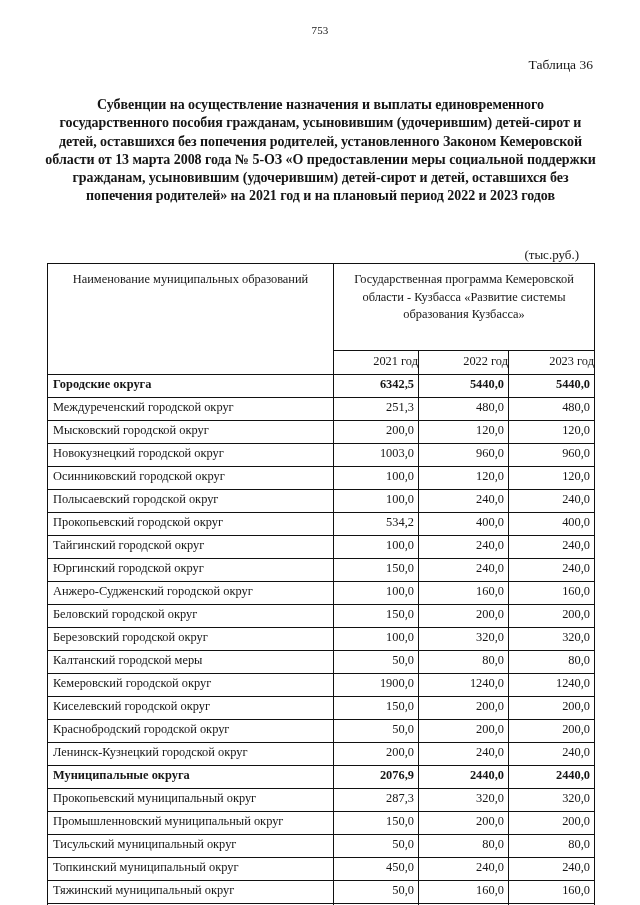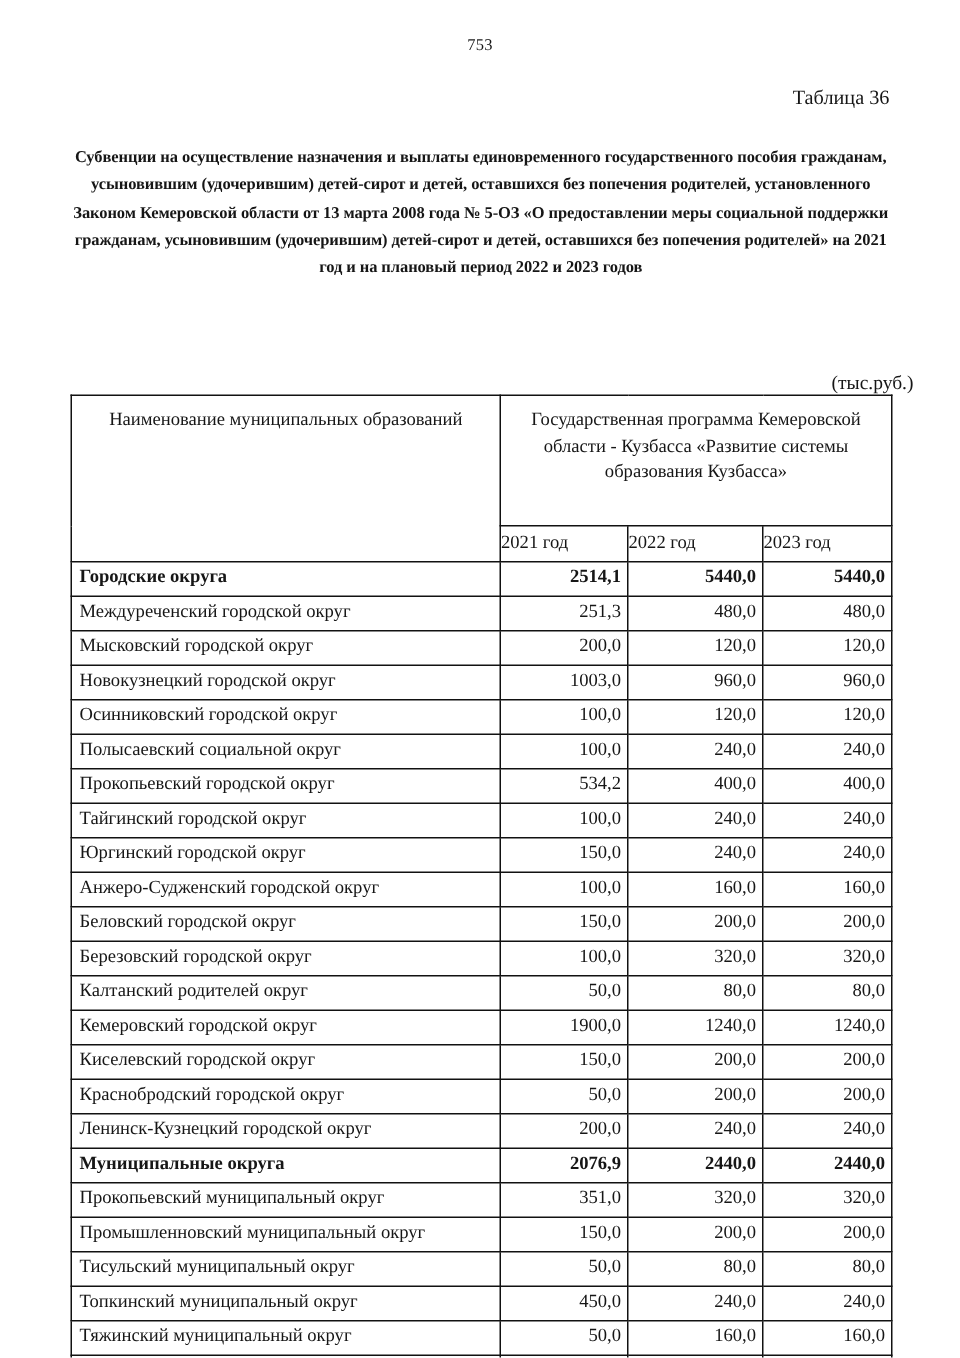--- a/index.html
+++ b/index.html
@@ -44,30 +44,30 @@
   }
 
   
   .doc-title {
     position: absolute;
     top: 96px;
     left: 45px;
     width: 551px;
     text-align: center;
     font-weight: bold;
-    font-size: 11px;
+    font-size: 14px;
     line-height: 18.3px;
     letter-spacing: -0.05px;
   }
 
   
   .units {
     position: absolute;
     top: 247px;
-    right: 31px;
+    right: 61px;
     font-size: 13px;
     text-align: right;
   }
 
   
   .data-table {
     position: absolute;
     top: 263px;
     left: 47px;
     width: 547px;
@@ -97,21 +97,21 @@
     vertical-align: top;
   }
   th.head-prog {
     height: 79px;
     padding: 7px 5px 0 5px;
     line-height: 17.5px;
     vertical-align: top;
   }
   th.head-year {
     height: 21px;
-    text-align: left;
+    text-align: right;
     padding: 2px 0 0 0;
     line-height: 17px;
   }
 
   
   td.name-cell {
     height: 20px;
     padding: 1px 3px 1px 5px;
     line-height: 17px;
     white-space: nowrap;
@@ -154,21 +154,21 @@
       </tr>
       <tr>
         <th class="head-year">2021 год</th>
         <th class="head-year">2022 год</th>
         <th class="head-year">2023 год</th>
       </tr>
     </thead>
     <tbody id="table-body">
         <tr class="group-row">
           <td class="name-cell">Городские округа</td>
-          <td class="num-cell">2514,1</td>
+          <td class="num-cell">6342,5</td>
           <td class="num-cell">5440,0</td>
           <td class="num-cell">5440,0</td>
         </tr>
         <tr>
           <td class="name-cell">Междуреченский городской округ</td>
           <td class="num-cell">251,3</td>
           <td class="num-cell">480,0</td>
           <td class="num-cell">480,0</td>
         </tr>
         <tr>
@@ -183,21 +183,21 @@
           <td class="num-cell">960,0</td>
           <td class="num-cell">960,0</td>
         </tr>
         <tr>
           <td class="name-cell">Осинниковский городской округ</td>
           <td class="num-cell">100,0</td>
           <td class="num-cell">120,0</td>
           <td class="num-cell">120,0</td>
         </tr>
         <tr>
-          <td class="name-cell">Полысаевский социальной округ</td>
+          <td class="name-cell">Полысаевский городской округ</td>
           <td class="num-cell">100,0</td>
           <td class="num-cell">240,0</td>
           <td class="num-cell">240,0</td>
         </tr>
         <tr>
           <td class="name-cell">Прокопьевский городской округ</td>
           <td class="num-cell">534,2</td>
           <td class="num-cell">400,0</td>
           <td class="num-cell">400,0</td>
         </tr>
@@ -225,21 +225,21 @@
           <td class="num-cell">200,0</td>
           <td class="num-cell">200,0</td>
         </tr>
         <tr>
           <td class="name-cell">Березовский городской округ</td>
           <td class="num-cell">100,0</td>
           <td class="num-cell">320,0</td>
           <td class="num-cell">320,0</td>
         </tr>
         <tr>
-          <td class="name-cell">Калтанский родителей округ</td>
+          <td class="name-cell">Калтанский городской меры</td>
           <td class="num-cell">50,0</td>
           <td class="num-cell">80,0</td>
           <td class="num-cell">80,0</td>
         </tr>
         <tr>
           <td class="name-cell">Кемеровский городской округ</td>
           <td class="num-cell">1900,0</td>
           <td class="num-cell">1240,0</td>
           <td class="num-cell">1240,0</td>
         </tr>
@@ -262,21 +262,21 @@
           <td class="num-cell">240,0</td>
         </tr>
         <tr class="group-row">
           <td class="name-cell">Муниципальные округа</td>
           <td class="num-cell">2076,9</td>
           <td class="num-cell">2440,0</td>
           <td class="num-cell">2440,0</td>
         </tr>
         <tr>
           <td class="name-cell">Прокопьевский муниципальный округ</td>
-          <td class="num-cell">351,0</td>
+          <td class="num-cell">287,3</td>
           <td class="num-cell">320,0</td>
           <td class="num-cell">320,0</td>
         </tr>
         <tr>
           <td class="name-cell">Промышленновский муниципальный округ</td>
           <td class="num-cell">150,0</td>
           <td class="num-cell">200,0</td>
           <td class="num-cell">200,0</td>
         </tr>
         <tr>

